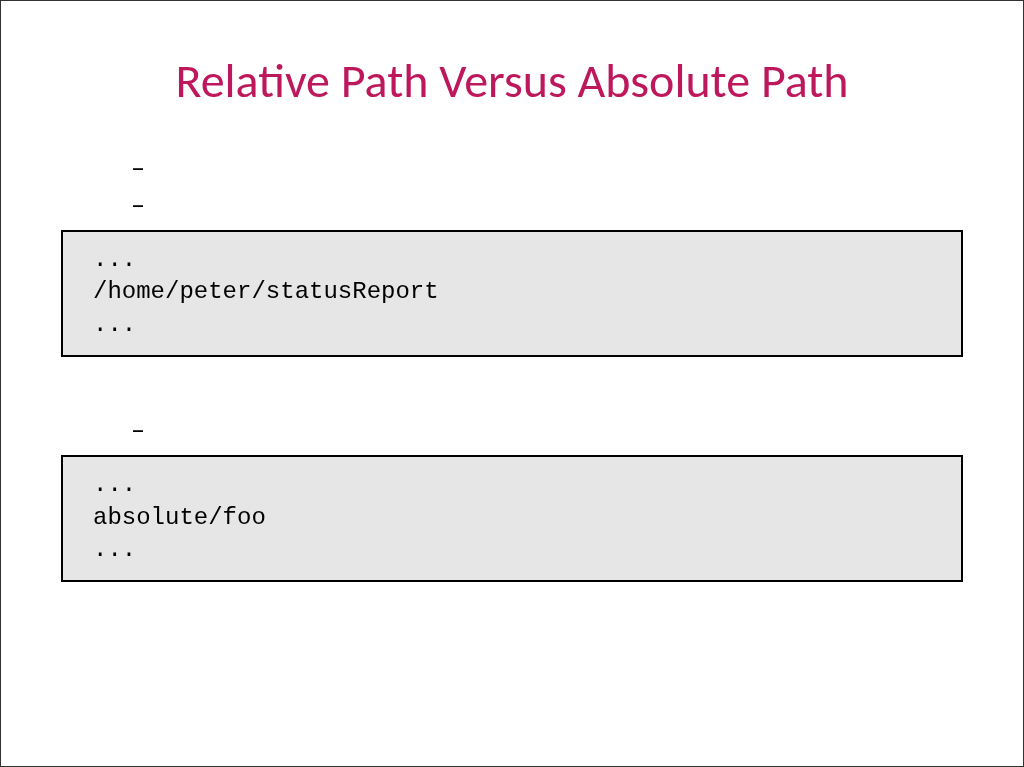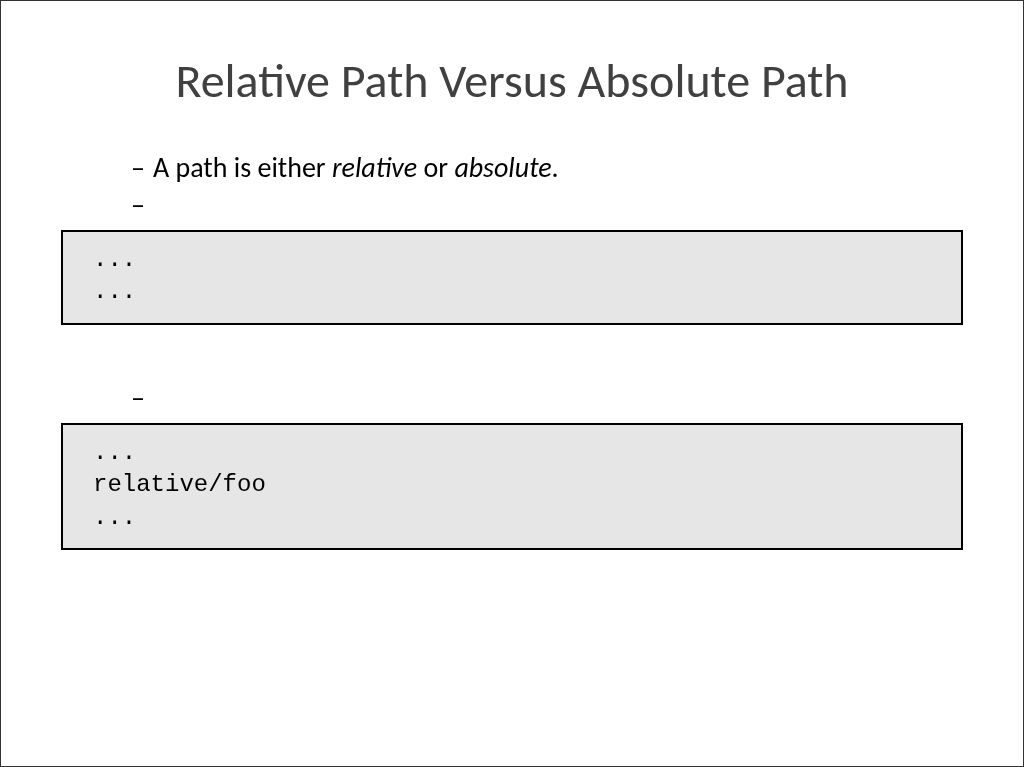--- a/index.html
+++ b/index.html
@@ -18,21 +18,21 @@
     .slide {
       width: 100%;
       height: 100%;
       padding: 0;
       border: 1px solid #333;
     }
     .title {
       font-size: 48px;
       font-weight: 400;
       text-align: center;
-      color: #404040;
+      color: #be185d;
       margin-top: 50px;
       margin-bottom: 40px;
       letter-spacing: 0px;
     }
     .content {
       padding: 0 60px;
     }
     .bullet-item {
       display: flex;
       align-items: flex-start;
@@ -74,40 +74,38 @@
 </head>
 <body>
 
 <div class="slide">
   <h1 class="title">Relative Path Versus Absolute Path</h1>
 
   <div class="content">
 
     <div class="bullet-item">
       <span class="dash">–</span>
-      <span class="bullet-text">
-        <span>A path is either </span><span class="italic">relative</span><span> or </span><span class="italic">absolute</span><span>.</span>
-      </span>
     </div>
 
     <div class="bullet-item">
       <span class="dash">–</span>
     </div>
 
     <div class="code-box">
       <div class="code-line">...</div>
+      <div class="code-line">/home/peter/statusReport</div>
       <div class="code-line">...</div>
     </div>
 
     <div class="spacer"></div>
 
     <div class="bullet-item">
       <span class="dash">–</span>
     </div>
 
     <div class="code-box">
       <div class="code-line">...</div>
-      <div class="code-line">relative/foo</div>
+      <div class="code-line">absolute/foo</div>
       <div class="code-line">...</div>
     </div>
 
   </div>
 </div>
 
 </body></html>

